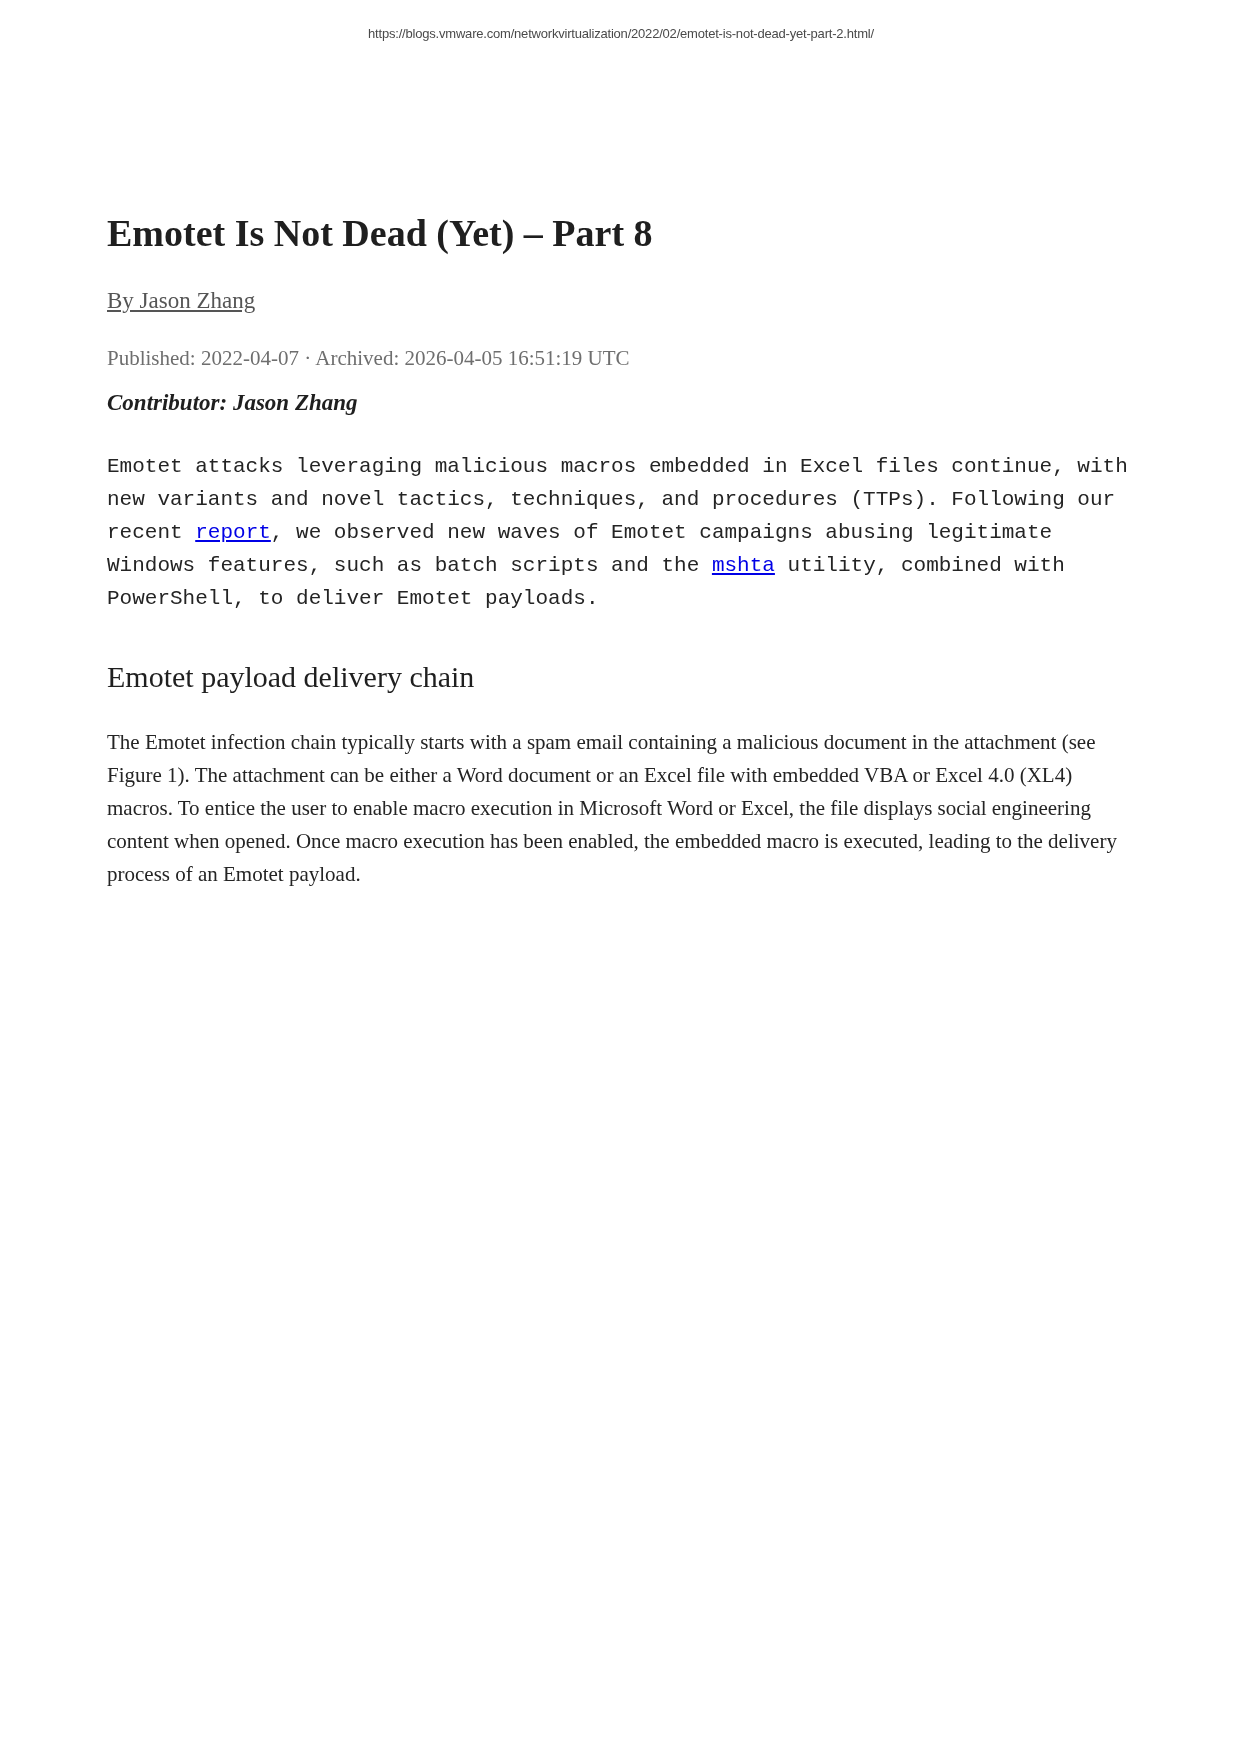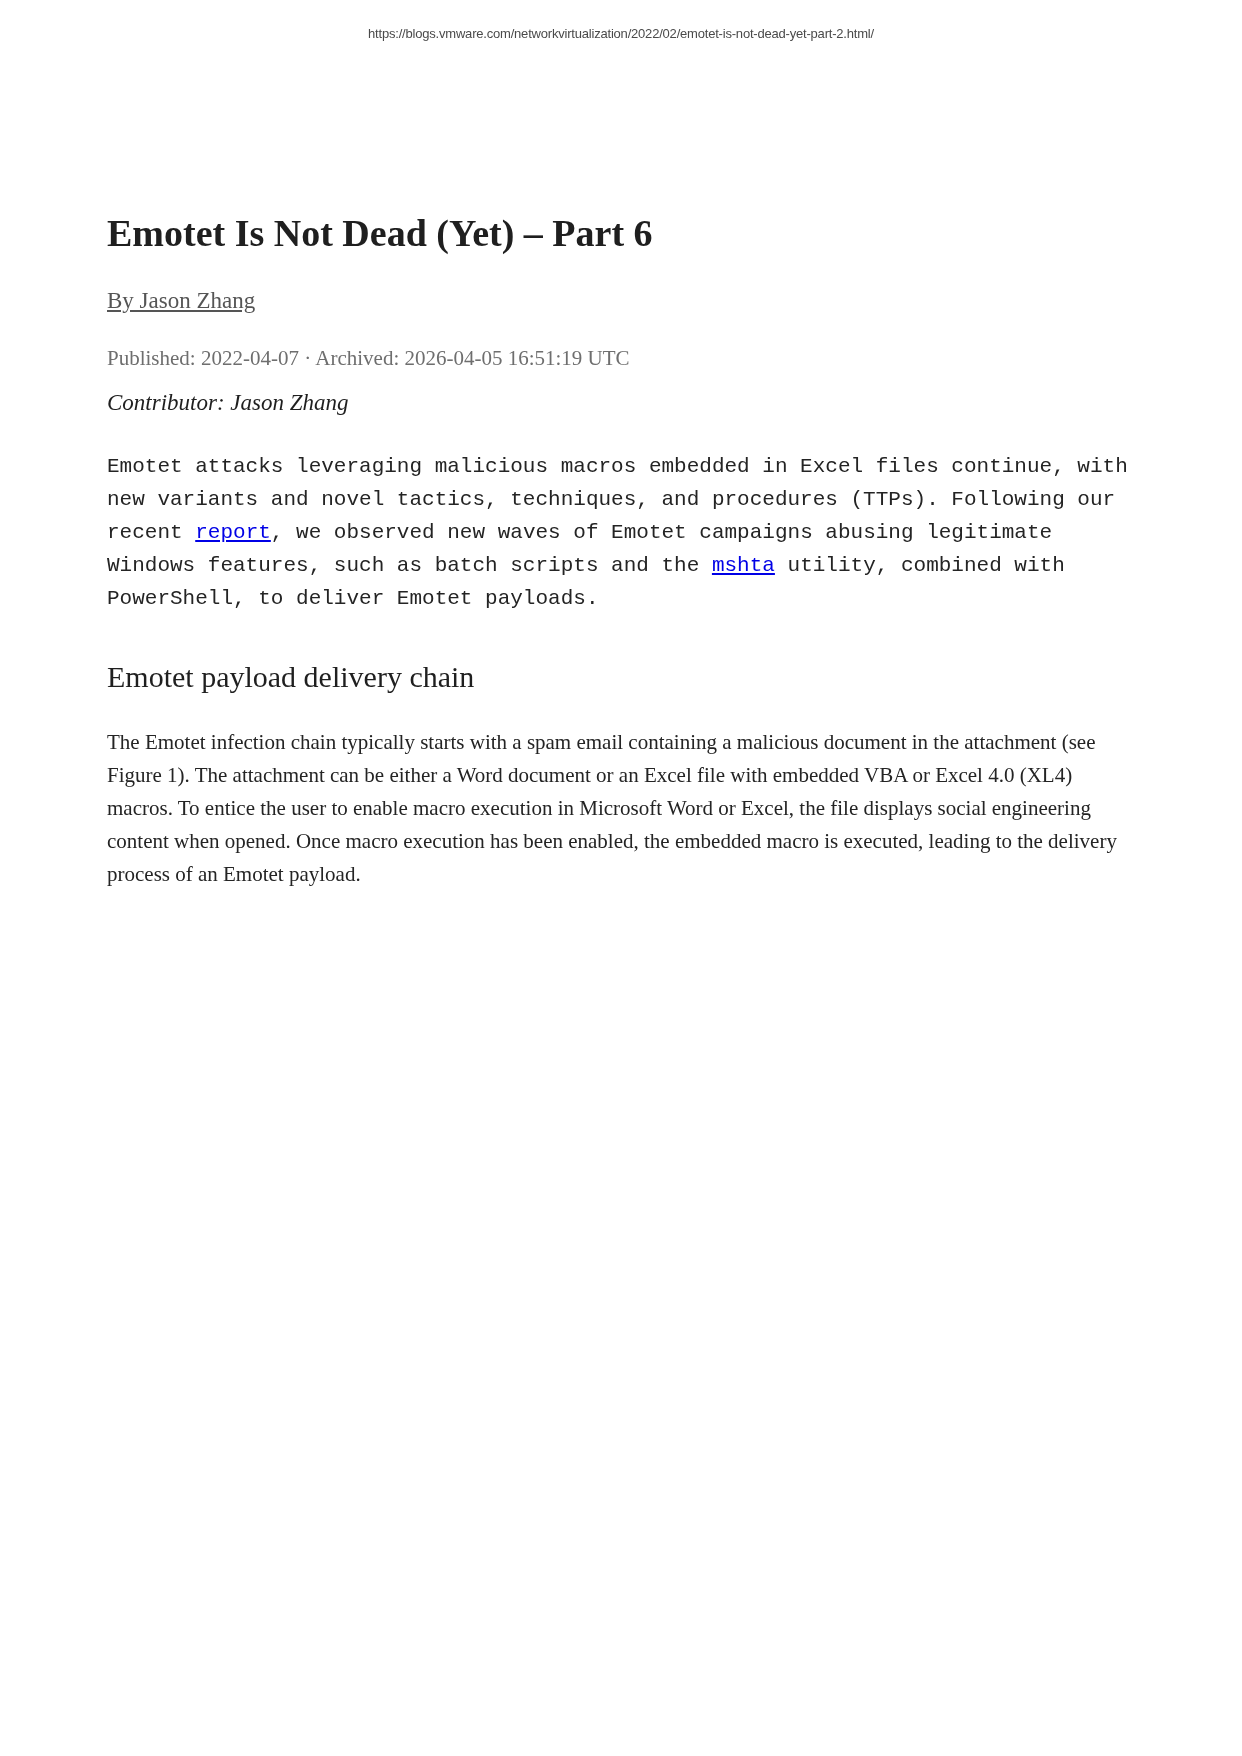--- a/index.html
+++ b/index.html
@@ -44,21 +44,21 @@
   .dateline {
     margin-top: 32px;
     font-size: 21px;
     line-height: 25px;
     color: #6e6e6e;
   }
   .contributor {
     margin-top: 18px;
     font-size: 23px;
     line-height: 27px;
-    font-weight: 400;
+    font-weight: 700;
     font-style: italic;
     color: #1f1f1f;
   }
   .body-paragraph {
     font-size: 21px;
     line-height: 33px;
     color: #242424;
   }
   .p-intro { margin-top: 34px; font-family: Liberation Mono, monospace; }
   .p-overview { margin-top: 21px; }
@@ -87,21 +87,21 @@
     color: #555555;
   }
 </style>
 </head>
 <body>
 
 <div class="page-url">https://blogs.vmware.com/networkvirtualization/2022/02/emotet-is-not-dead-yet-part-2.html/</div>
 
 <div class="article">
 
-  <h1 class="article-title">Emotet Is Not Dead (Yet) – Part 6</h1>
+  <h1 class="article-title">Emotet Is Not Dead (Yet) – Part 8</h1>
 
   <div class="byline">By Jason Zhang</div>
 
   <div class="dateline">Published: 2022-04-07 · Archived: 2026-04-05 16:51:19 UTC</div>
 
   <div class="contributor">Contributor: Jason Zhang</div>
 
   <p class="body-paragraph p-intro"><span>Emotet attacks leveraging malicious macros embedded in Excel files continue, with new variants and novel tactics, techniques, and procedures (TTPs). Following our recent </span><a class="inline-link">report</a><span>, we observed new waves of Emotet campaigns abusing legitimate Windows features, such as batch scripts and the </span><a class="inline-link">mshta</a><span> utility, combined with PowerShell, to deliver Emotet payloads.</span></p>
 
 

